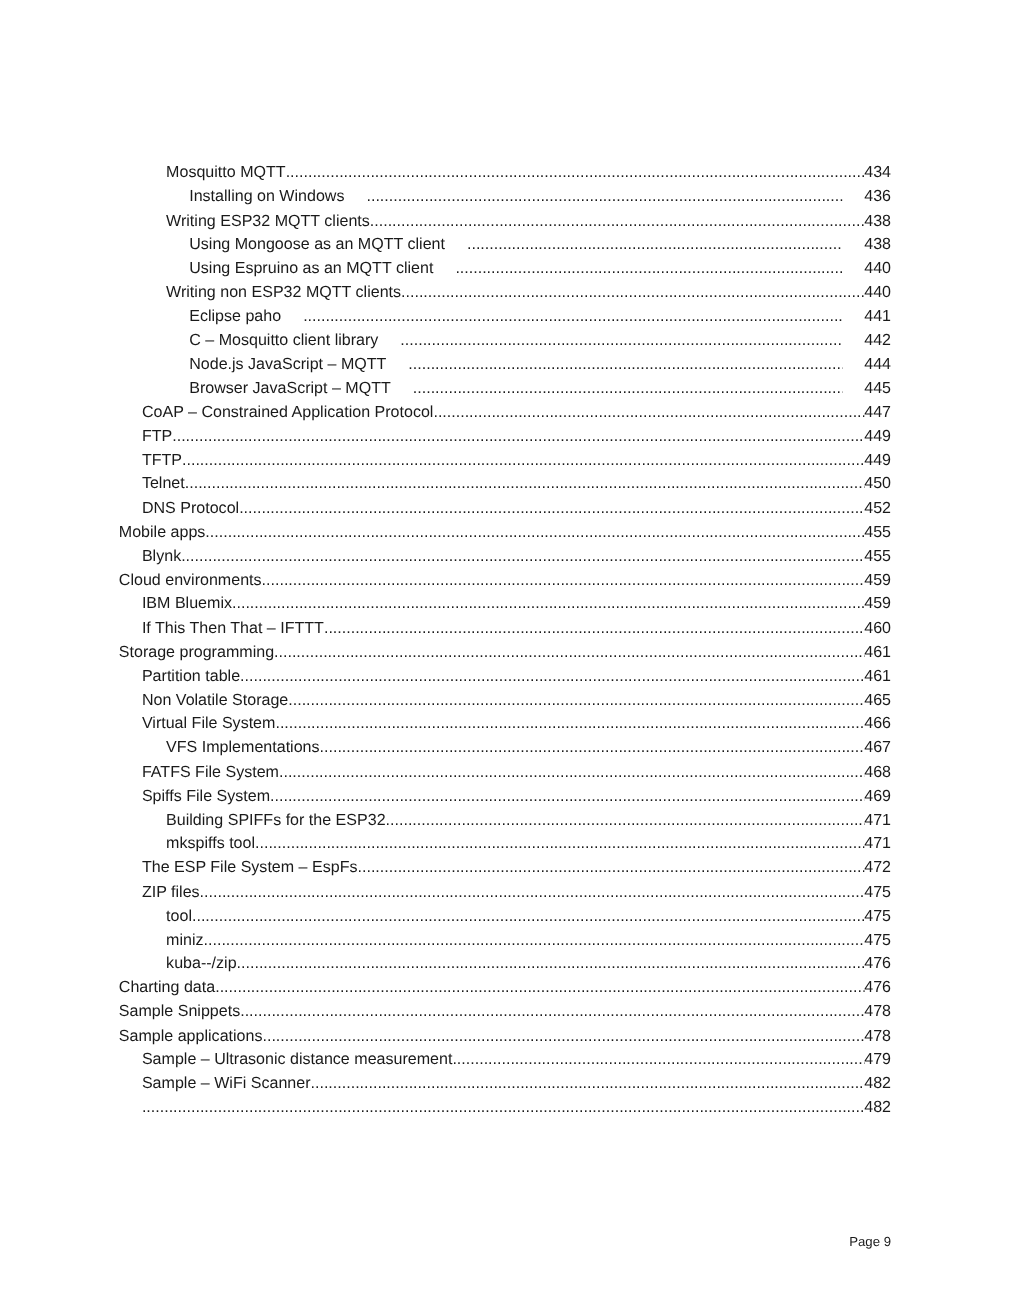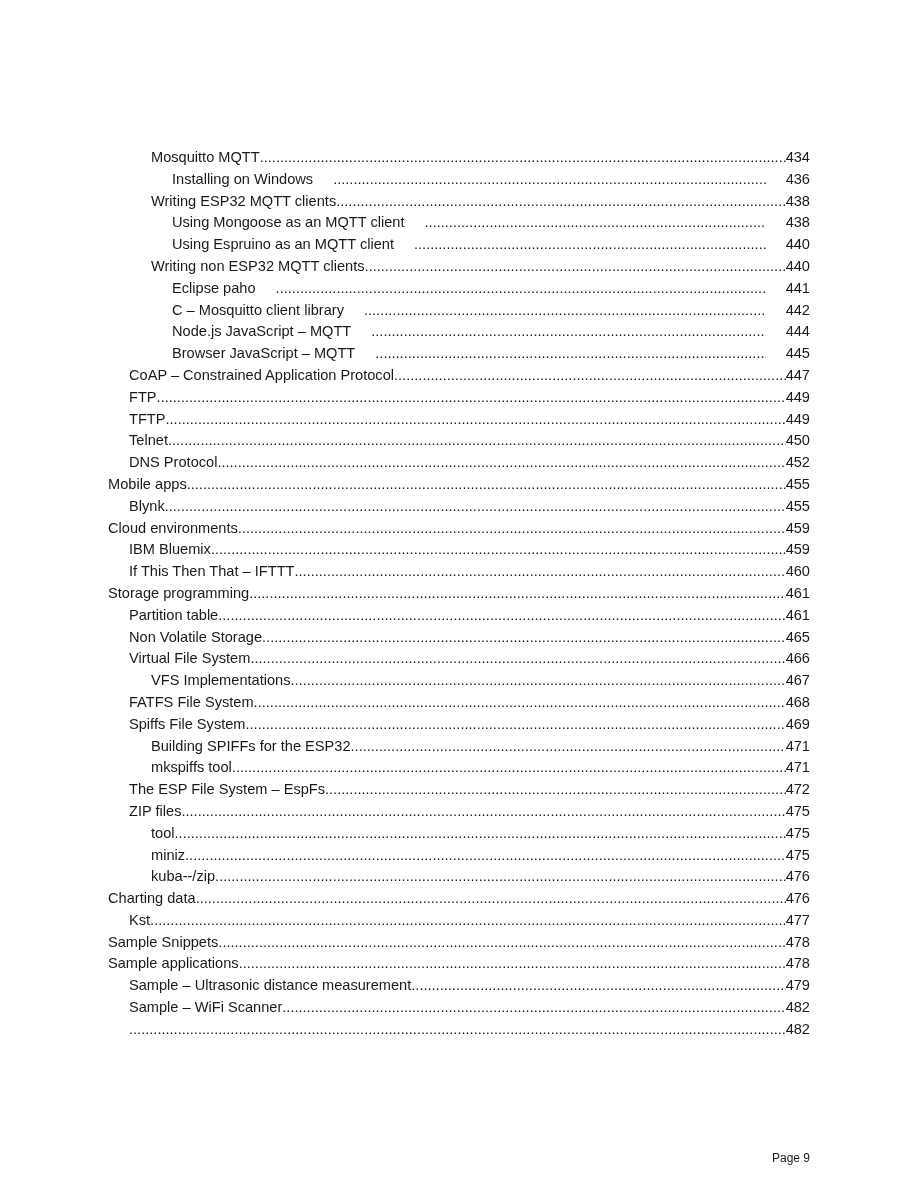--- a/index.html
+++ b/index.html
@@ -8,21 +8,21 @@
     .toc { position: absolute; top: 147px; left: 108px; width: 702px; }
     .entry { display: flex; align-items: center; height: 21.8px; font-size: 14.6px; line-height: 21.8px; white-space: nowrap; }
     .entry.l1 { padding-left: 0; }
     .entry.l2 { padding-left: 21px; }
     .entry.l3 { padding-left: 43px; }
     .entry.l4 { padding-left: 64px; gap: 20px; }
     .title { flex: 0 0 auto; }
     .leader { flex: 1 1 auto; overflow: hidden; white-space: nowrap; }
     .leader::before { content: "................................................................................................................................................................................................................"; letter-spacing: 0px; }
     .page { flex: 0 0 auto; text-align: right; }
-    .footer { position: absolute; top: 1122px; right: 107px; font-size: 12px; color: #1a1a1a; margin-top: 29px; }
+    .footer { position: absolute; top: 1122px; right: 107px; font-size: 12px; color: #1a1a1a; }
   </style>
 </head>
 <body>
 
 <div class="toc" id="toc">
     <div class="entry l3">
       <span class="title">Mosquitto MQTT</span>
       <span class="leader"></span>
       <span class="page">434</span>
     </div>
@@ -189,25 +189,20 @@
     <div class="entry l3">
       <span class="title">kuba--/zip</span>
       <span class="leader"></span>
       <span class="page">476</span>
     </div>
     <div class="entry l1">
       <span class="title">Charting data</span>
       <span class="leader"></span>
       <span class="page">476</span>
     </div>
-    <div class="entry l2">
-      <span class="title">Kst</span>
-      <span class="leader"></span>
-      <span class="page">477</span>
-    </div>
     <div class="entry l1">
       <span class="title">Sample Snippets</span>
       <span class="leader"></span>
       <span class="page">478</span>
     </div>
     <div class="entry l1">
       <span class="title">Sample applications</span>
       <span class="leader"></span>
       <span class="page">478</span>
     </div>

